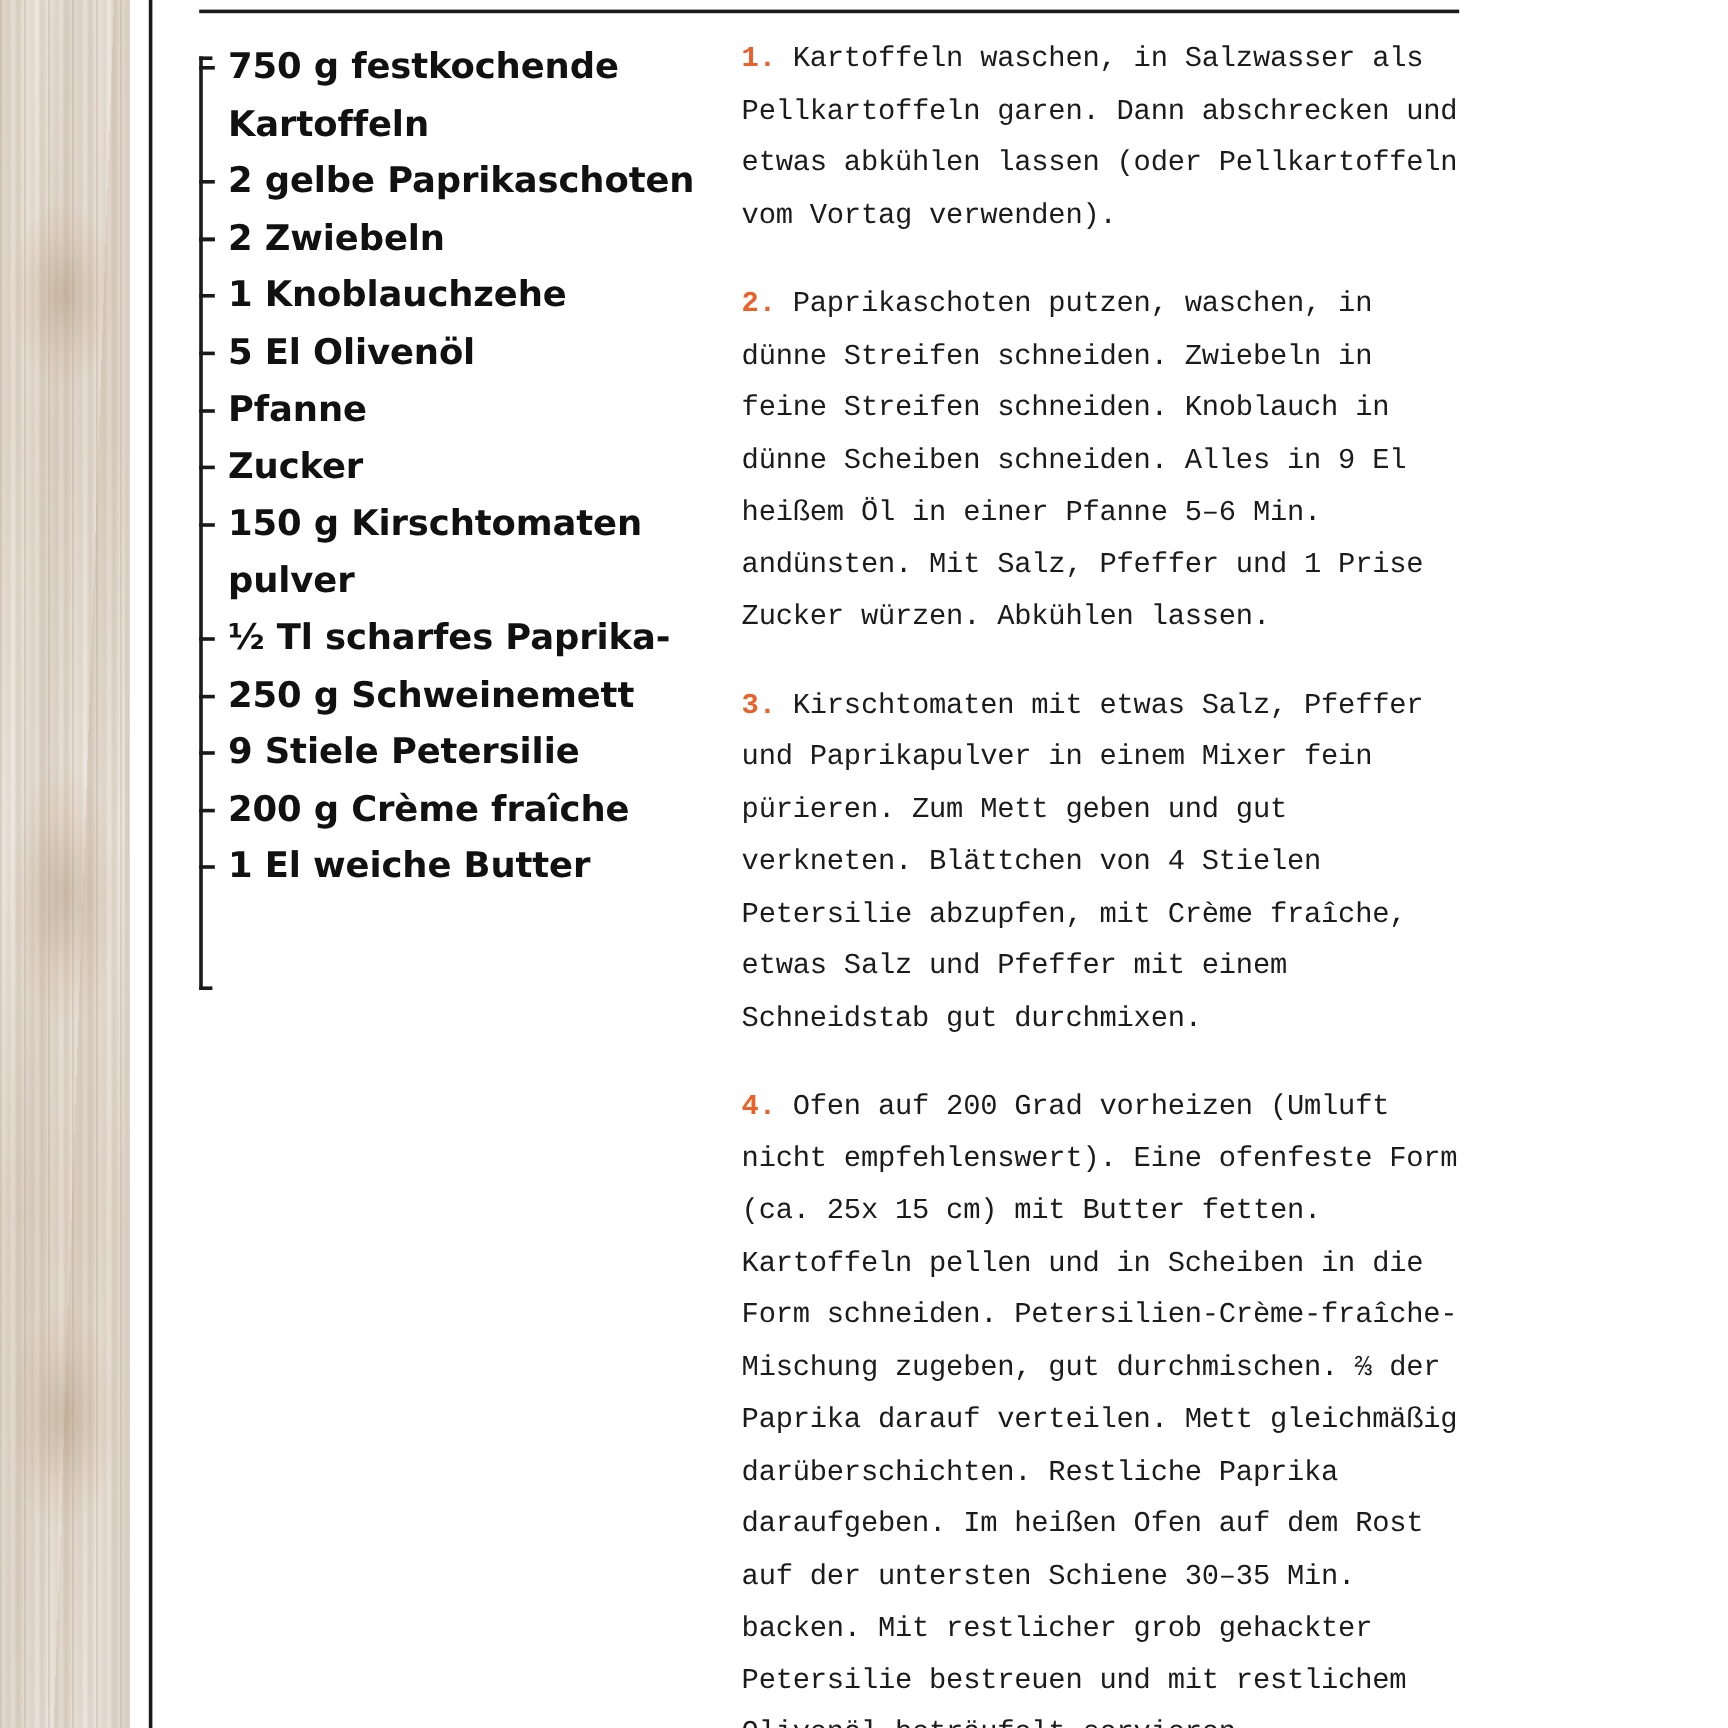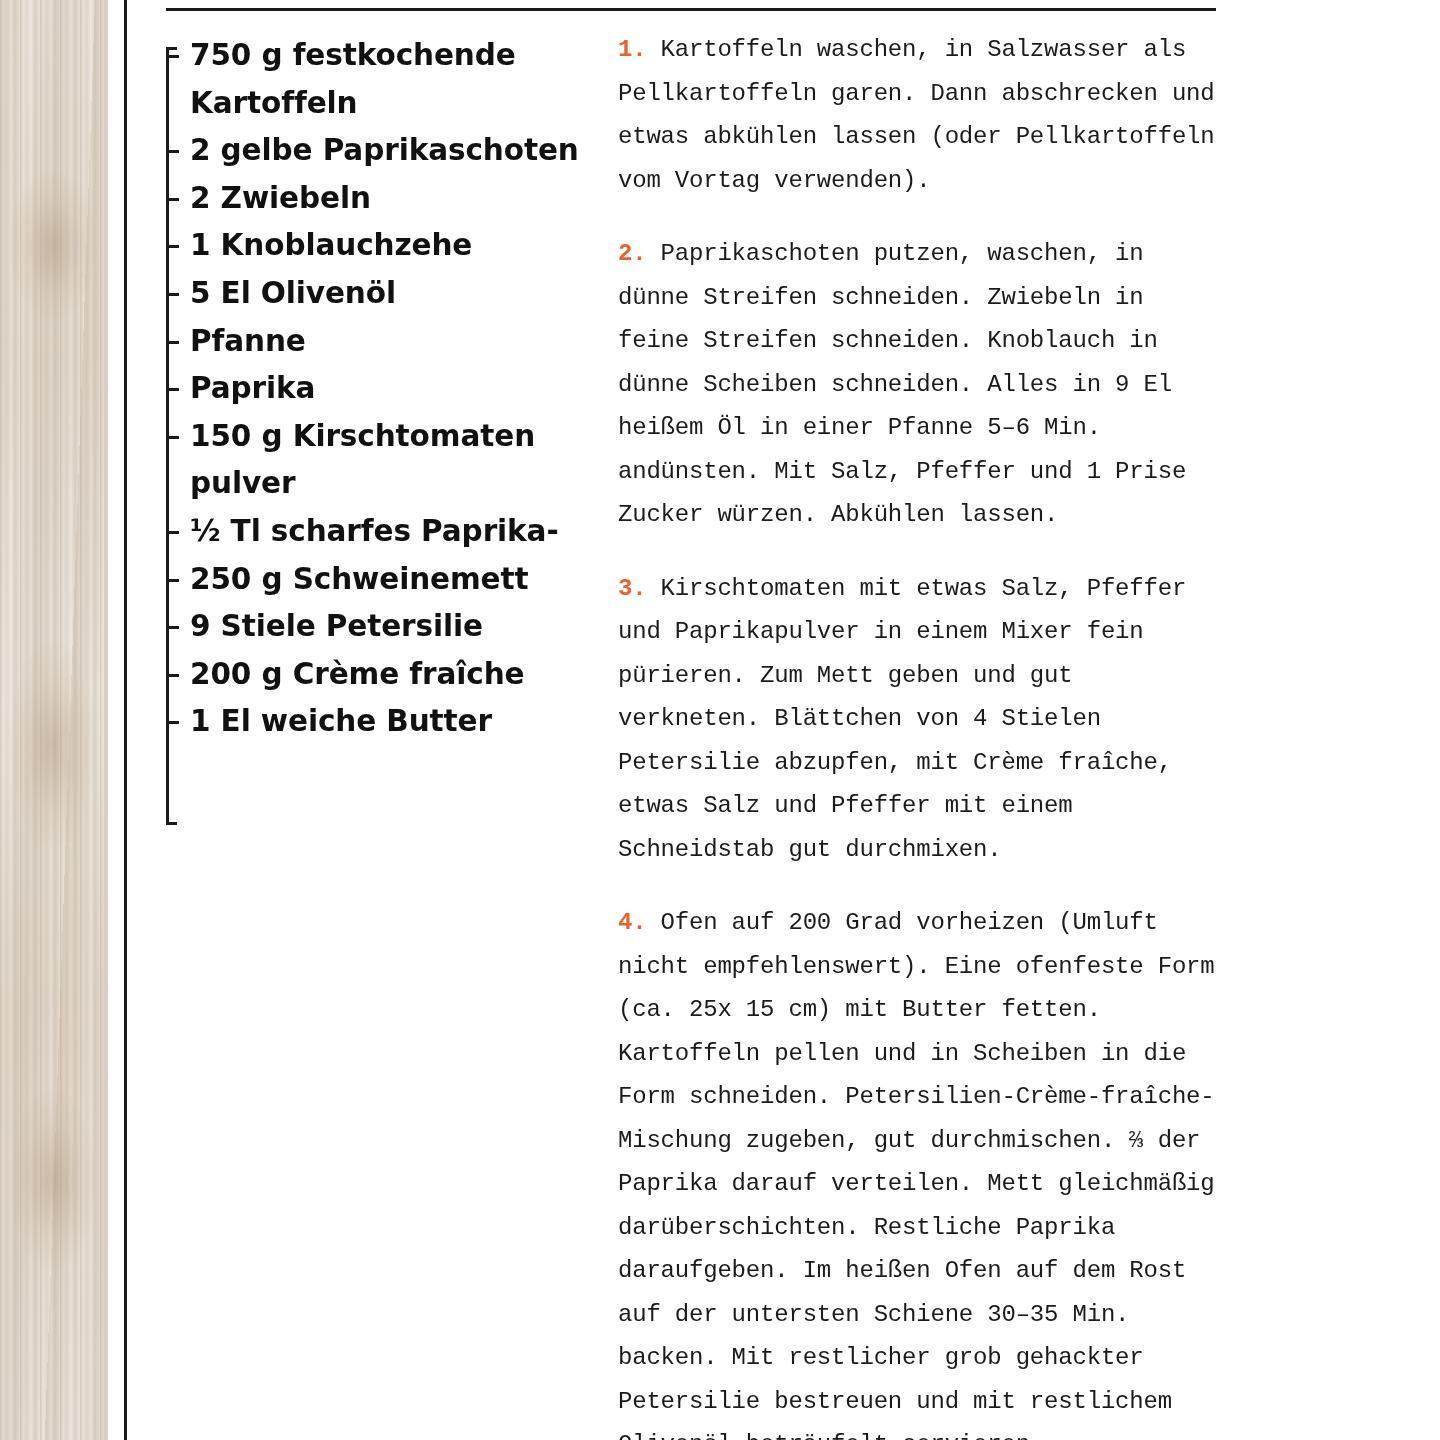--- a/index.html
+++ b/index.html
@@ -179,21 +179,21 @@
 <div class="ingredients">
   <ul class="ing-list">
     <li><span class="dash"></span><span>750 g festkochende</span></li>
     <li><span>Kartoffeln</span></li>
     <li><span class="dash"></span><span>2 gelbe Paprikaschoten</span></li>
     <li><span class="dash"></span></li>
     <li><span class="dash"></span><span>2 Zwiebeln</span></li>
     <li><span class="dash"></span><span>1 Knoblauchzehe</span></li>
     <li><span class="dash"></span><span>5 El Olivenöl</span></li>
     <li><span class="dash"></span><span>Pfanne</span></li>
-    <li><span class="dash"></span><span>Paprika</span></li>
+    <li><span class="dash"></span><span>Zucker</span></li>
     <li><span class="dash"></span><span>150 g Kirschtomaten</span></li>
     <li><span>pulver</span></li>
     <li><span class="dash"></span><span>½ Tl scharfes Paprika-</span></li>
     <li><span class="dash"></span><span>250 g Schweinemett</span></li>
     <li><span class="dash"></span><span>9 Stiele Petersilie</span></li>
     <li><span class="dash"></span><span>200 g Crème fraîche</span></li>
     <li><span class="dash"></span><span>1 El weiche Butter</span></li>
   </ul>
 </div>
 

